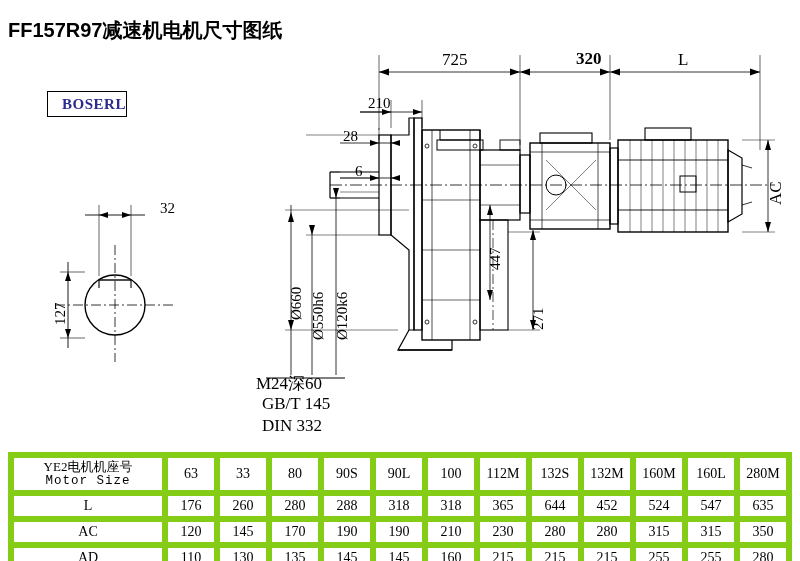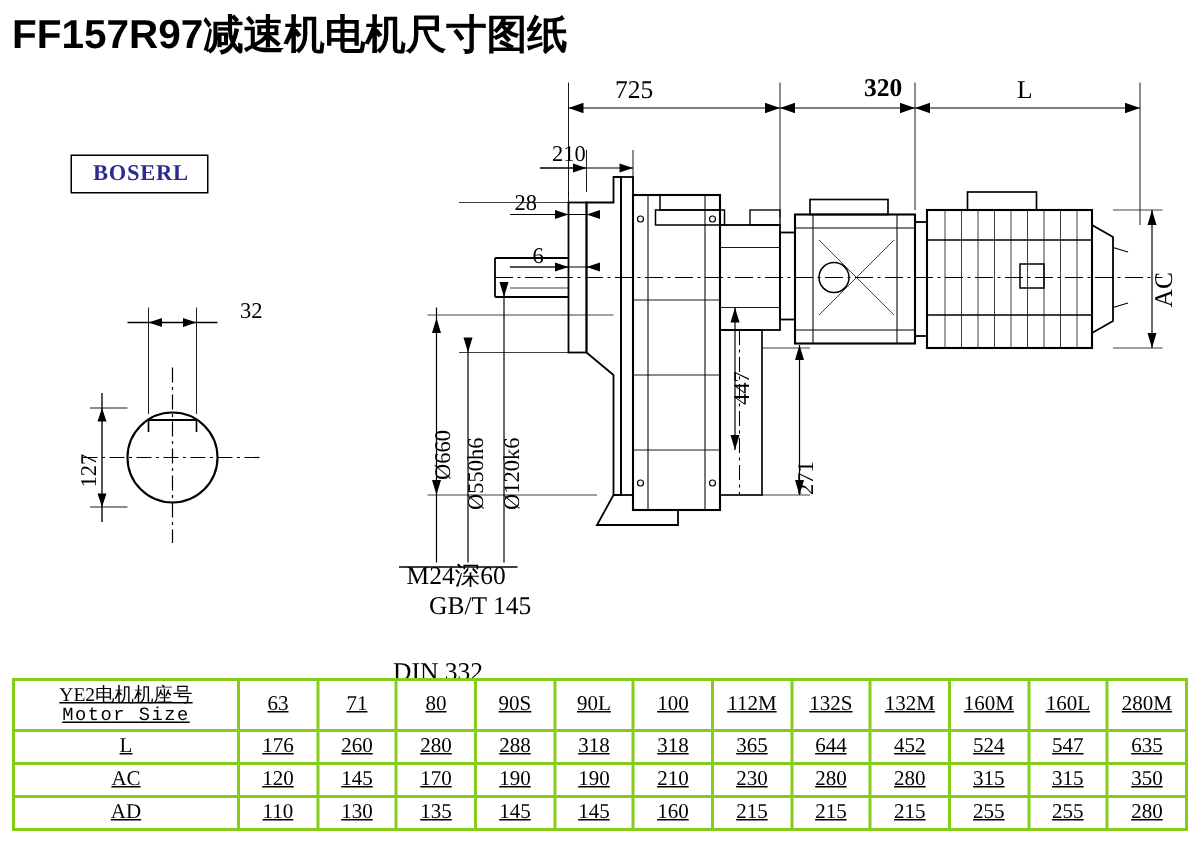--- a/index.html
+++ b/index.html
@@ -17,32 +17,32 @@
   }
   #root {
     position: absolute;
     left: 0; top: 0;
     width: 800px;
     height: 561px;
   }
   #title {
     position: absolute;
     left: 8px;
-    top: 5px;
+    top: 17px;
     font-family: "Liberation Sans", sans-serif;
     font-weight: bold;
-    font-size: 27px;
+    font-size: 20px;
     letter-spacing: 0px;
     white-space: nowrap;
   }
   #logo-box {
     position: absolute;
     left: 47px;
-    top: 103px;
-    width: 92px;
+    top: 91px;
+    width: 80px;
     height: 26px;
     border: 1.6px solid #000;
     box-sizing: border-box;
   }
   #logo-text {
     position: absolute;
     left: 0;
     top: 0;
     width: 92px;
     height: 26px;
@@ -76,26 +76,25 @@
     position: absolute;
     left: 8px;
     top: 452px;
     width: 784px;
     border-collapse: collapse;
     font-family: "Liberation Serif", serif;
     font-size: 14px;
     table-layout: fixed;
   }
   #spec-table td, #spec-table th {
-    border: 2px solid #84cc16;
+    border: 6px solid #84cc16;
     text-align: center;
     height: 20px;
     padding: 0;
     font-weight: normal;
-    text-decoration: underline;
   }
   #spec-table td.rowhead {
     text-align: center;
   }
   #spec-table .firstcol {
     width: 148px;
   }
   .hdr-cn {
     display: block;
     font-size: 13px;
@@ -308,52 +307,52 @@
 
       <g stroke-width="0.8">
         <line x1="291" y1="340" x2="291" y2="375"></line>
         <line x1="312" y1="340" x2="312" y2="375"></line>
         <line x1="336" y1="340" x2="336" y2="375"></line>
         <line x1="266" y1="378" x2="345" y2="378" stroke-width="1"></line>
       </g>
     </g>
   </svg>
 
-  <div class="lbl big" style="left:410px; top:50px; font-weight:normal;">725</div>
+  <div class="lbl big" style="left:442px; top:50px; font-weight:normal;">725</div>
   <div class="lbl big" style="left:540px; top:49px; font-weight:bold;margin-left:36px;">320</div>
   <div class="lbl big" style="left:678px; top:50px;">L</div>
 
   <div class="lbl" style="left:368px; top:95px;">210</div>
   <div class="lbl" style="left:343px; top:128px;">28</div>
   <div class="lbl" style="left:355px; top:163px;">6</div>
 
   <div class="lbl" style="left:160px; top:200px;">32</div>
   <div class="lbl vert" style="left:52px; top:325px; transform:rotate(-90deg);">127</div>
 
   <div class="lbl vert" style="left:288px; top:320px; transform:rotate(-90deg);">Ø660</div>
   <div class="lbl vert" style="left:310px; top:340px; transform:rotate(-90deg);">Ø550h6</div>
   <div class="lbl vert" style="left:334px; top:340px; transform:rotate(-90deg);">Ø120k6</div>
 
   <div class="lbl vert" style="left:487px; top:270px; transform:rotate(-90deg);">447</div>
   <div class="lbl vert" style="left:530px; top:330px; transform:rotate(-90deg);">271</div>
   <div class="lbl big vert" style="left:766px; top:205px; transform:rotate(-90deg);">AC</div>
 
-  <div class="lbl big" style="left:271px; top:372px;">M24深60</div>
-  <div class="lbl big" style="left:262px; top:394px;margin-left:24px;">GB/T 145</div>
-  <div class="lbl big" style="left:262px; top:438px;text-align:right;">DIN 332</div>
+  <div class="lbl big" style="left:256px; top:372px;">M24深60</div>
+  <div class="lbl big" style="left:262px; top:394px;">GB/T 145</div>
+  <div class="lbl big" style="left:262px; top:416px;text-align:right;">DIN 332</div>
 
   <table id="spec-table">
     <tbody>
       <tr class="header">
         <td class="firstcol">
           <span class="hdr-cn">YE2电机机座号</span>
           <span class="hdr-en">Motor Size</span>
         </td>
         <td>63</td>
-        <td>71</td>
+        <td>33</td>
         <td>80</td>
         <td>90S</td>
         <td>90L</td>
         <td>100</td>
         <td>112M</td>
         <td>132S</td>
         <td>132M</td>
         <td>160M</td>
         <td>160L</td>
         <td>280M</td>

